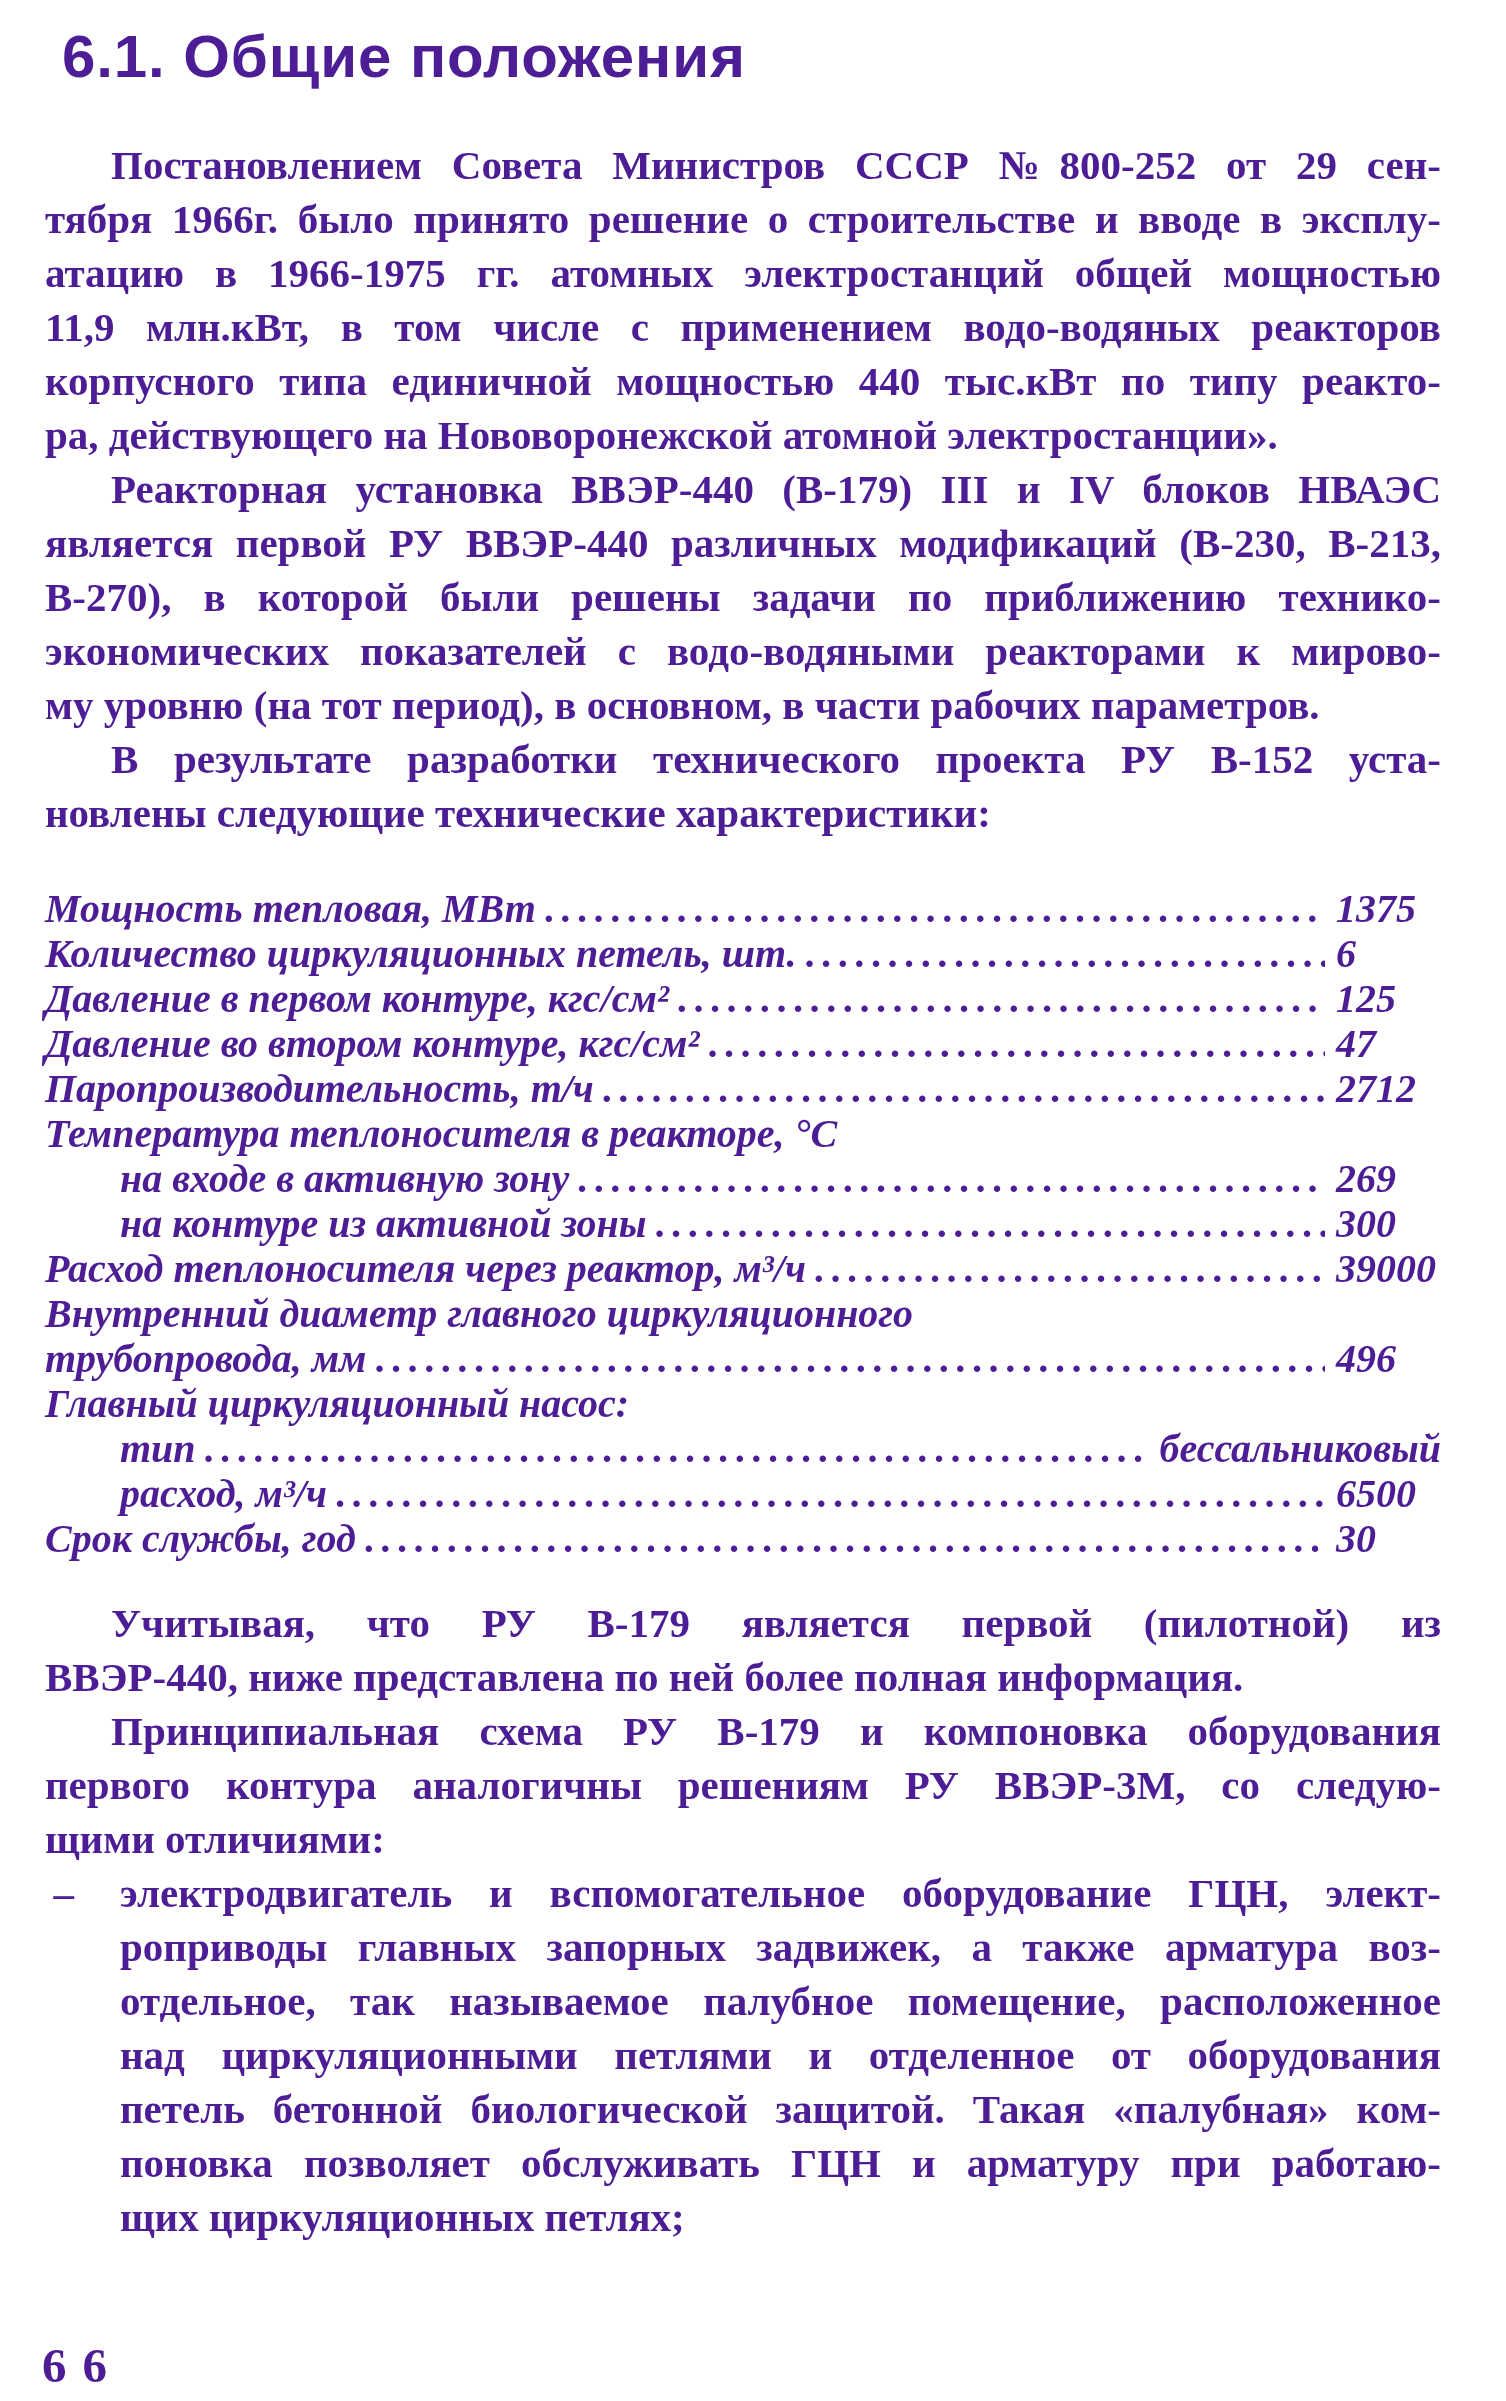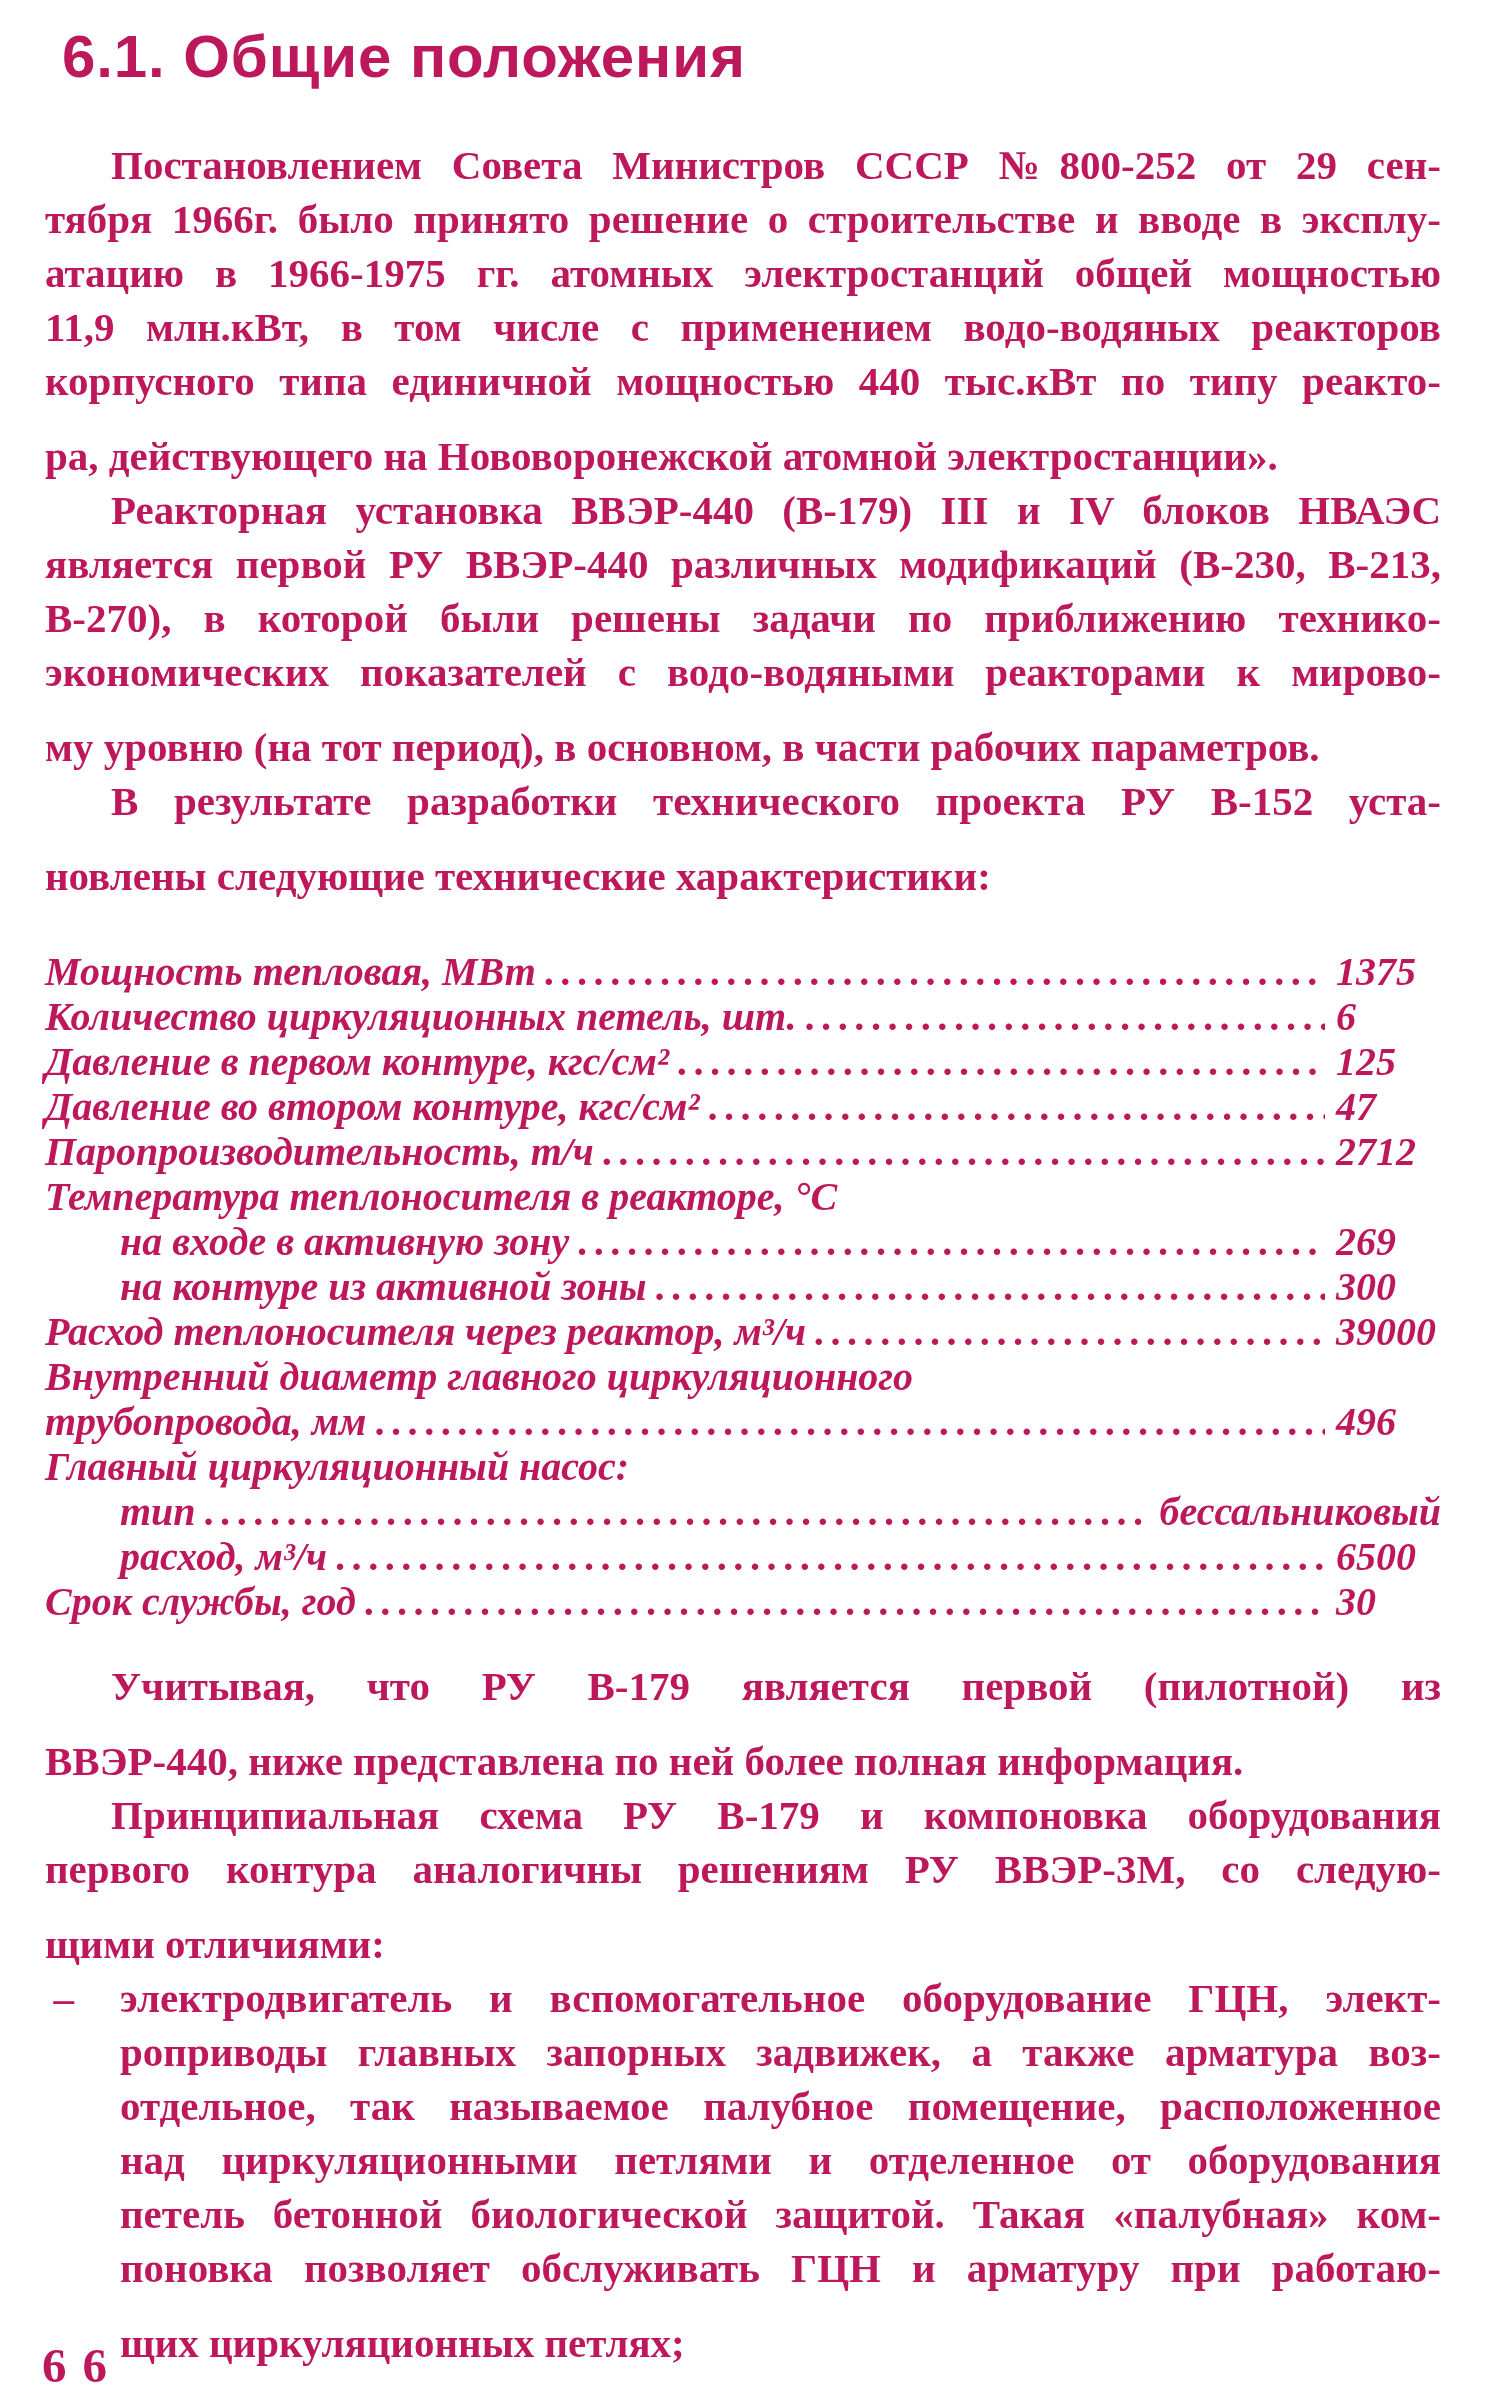--- a/index.html
+++ b/index.html
@@ -1,20 +1,20 @@
 <!DOCTYPE html>
 <html lang="ru" style="font-size:15px"><head>
 <meta charset="utf-8">
 <style>
   html,body{margin:0;padding:0;background:#ffffff;}
   .page{
     position:relative;
     width:1507px;height:2401px;
     background:#ffffff;
-    color:#be185d;
+    color:#4c1d95;
     font-family:"Liberation Serif", serif;
     font-weight:700;
     overflow:hidden;
   }
   h1.heading{
     font-family:"Liberation Sans", sans-serif;
     font-weight:700;
     font-size:60px;
     line-height:68px;
     letter-spacing:0.9px;
@@ -22,21 +22,21 @@
   }
   .content{margin:47px 66px 0 45px;}
   
   .line{
     font-size:41px;
     line-height:54px;
     text-align:justify;
     text-align-last:justify;
     white-space:nowrap;
   }
-  .line.last{text-align-last:left;margin-top:21px;}
+  .line.last{text-align-last:left;}
   .line.ind{padding-left:66px;}
   
   .spec{margin:46px 0 35px 0;font-size:40px;}
   .srow{display:flex;align-items:baseline;line-height:45px;font-style:italic;}
   .srow.sind{padding-left:75px;}
   .slabel{flex:0 0 auto;white-space:nowrap;}
   .sleader{
     flex:1 1 auto;min-width:0;
     overflow:hidden;white-space:nowrap;
     letter-spacing:6.6px;padding-left:9.4px;

